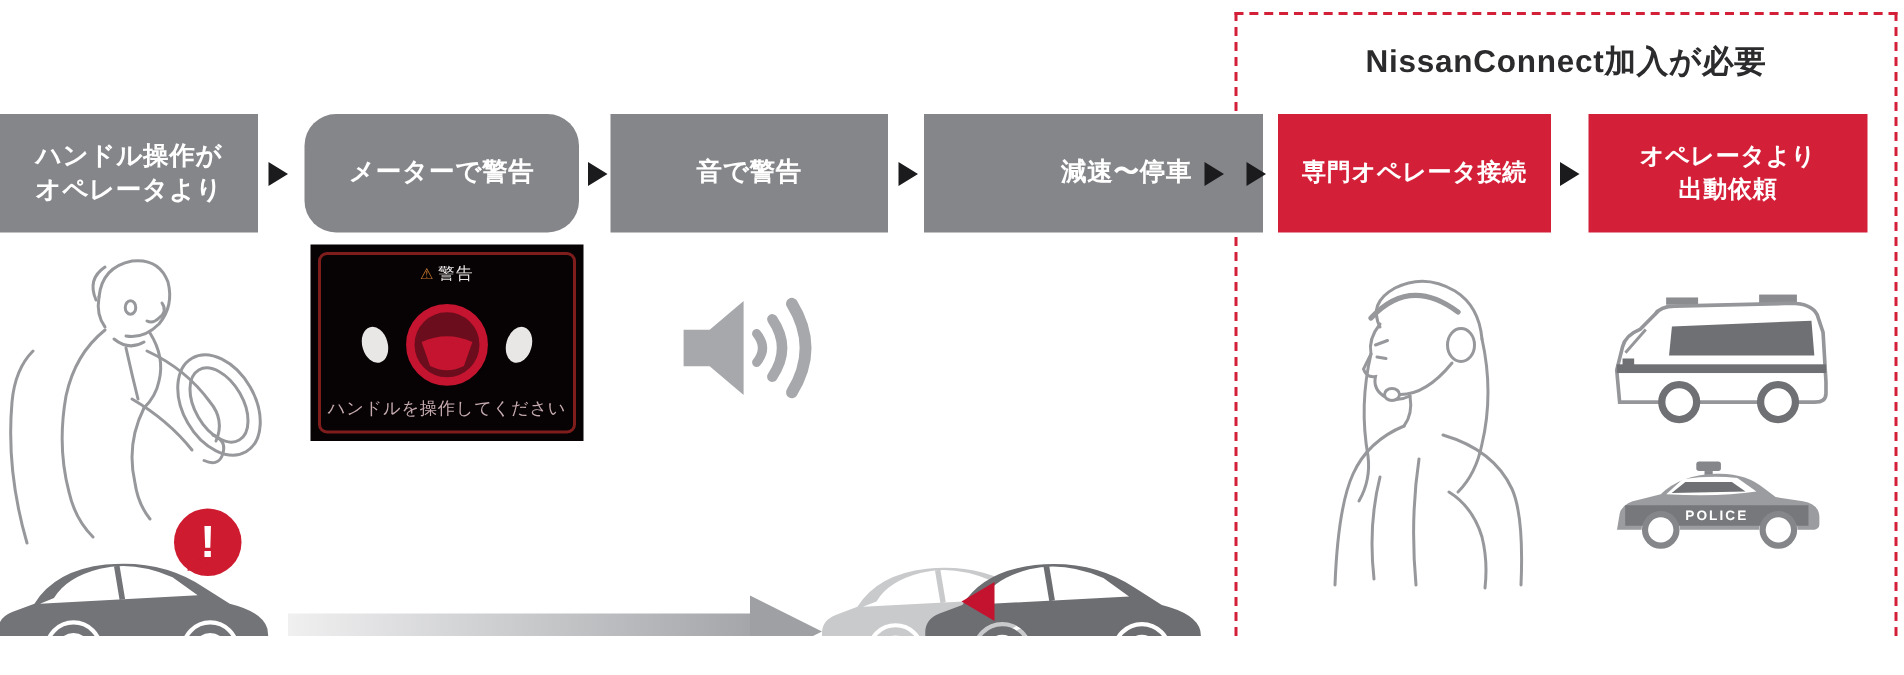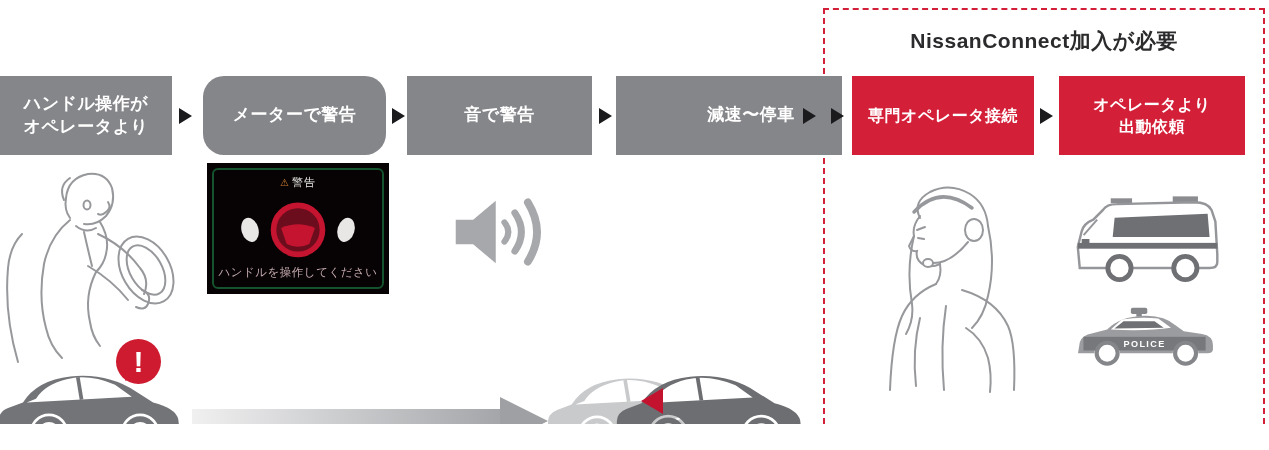--- a/index.html
+++ b/index.html
@@ -37,21 +37,21 @@
   .frame-title{
     position:absolute;left:823px;top:27px;width:442px;text-align:center;
     font-size:21px;font-weight:600;color:#2b2b2d;letter-spacing:0.5px;
   }
   
   .meter{
     position:absolute;left:207px;top:163px;width:182px;height:131px;background:#070304;
   }
   .meter-inner{
     position:absolute;left:5px;top:5px;right:5px;bottom:5px;
-    border:2px solid #14532d;border-radius:6px;
+    border:2px solid #7f1d1d;border-radius:6px;
     display:flex;flex-direction:column;align-items:center;justify-content:space-between;
     padding:5px 2px 7px 2px;box-sizing:border-box;
   }
   .meter-warnrow{font-size:11px;color:#e9e6e6;letter-spacing:1px;}
   .meter-warnrow .tri{color:#c87a2f;margin-right:2px;font-size:10px;}
   .meter-msg{font-size:11.5px;color:#c6abb0;letter-spacing:0.5px;white-space:nowrap;font-family:Liberation Serif, serif;}
   
   .alert-bubble{
     position:absolute;left:116px;top:339px;width:45px;height:45px;border-radius:50%;
     background:#ce1b30;color:#fff;font-weight:bold;font-size:30px;

